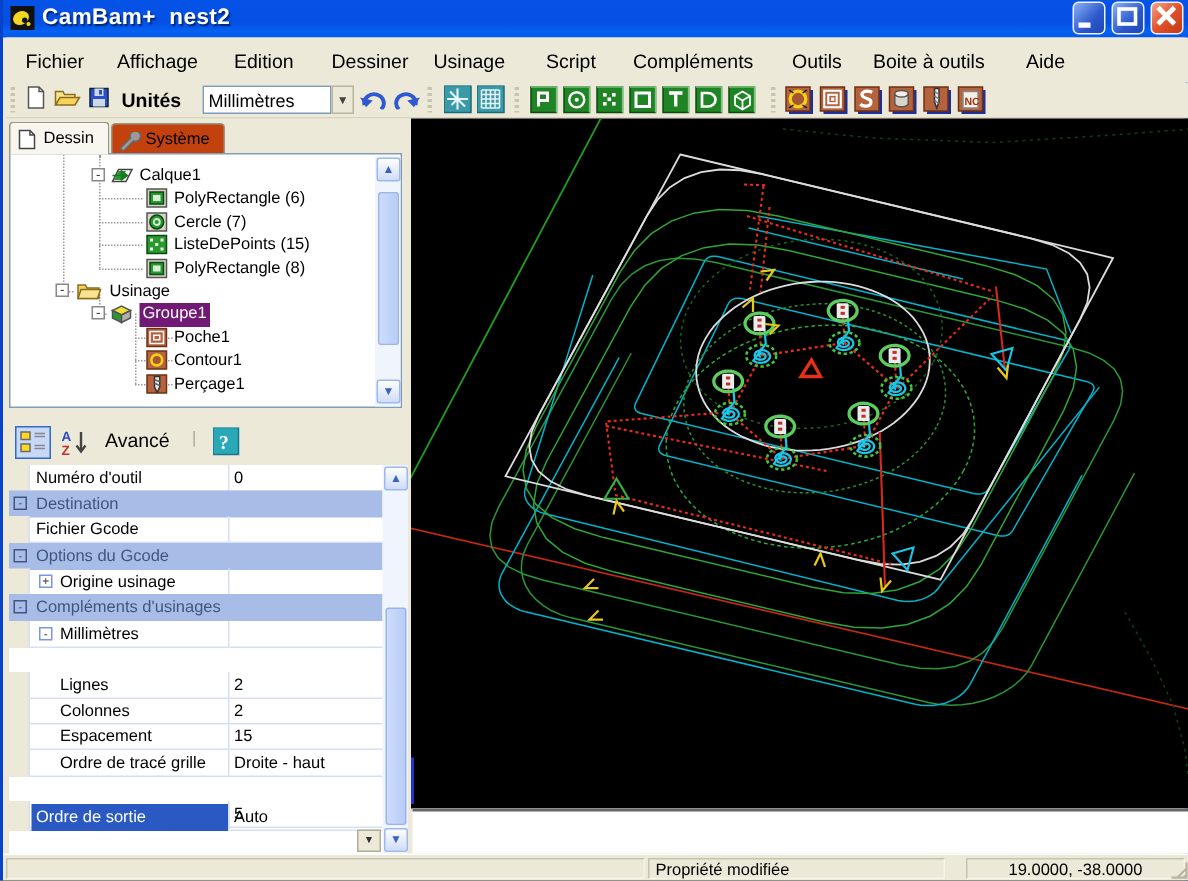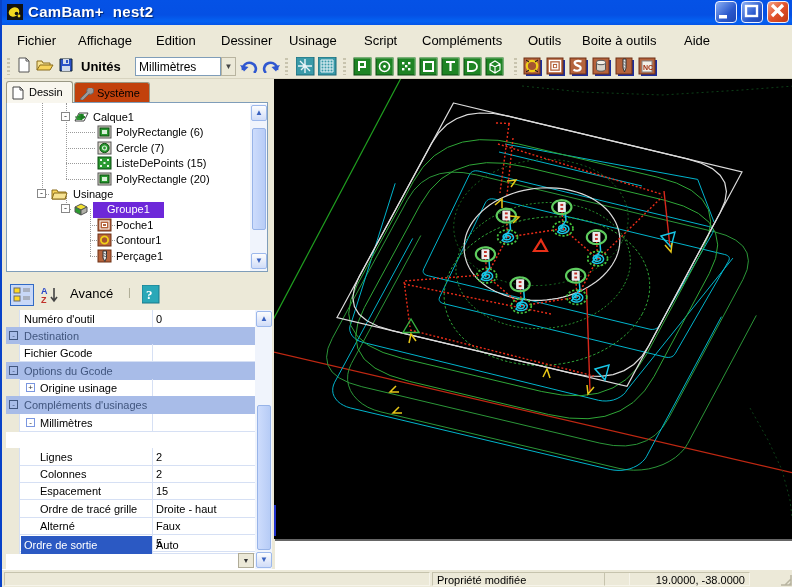--- a/index.html
+++ b/index.html
@@ -32,21 +32,21 @@
   font-size:8px; text-align:center; line-height:17px; color:#444; }
 
 #lpanel { position:absolute; left:2px; top:79px; width:270px; height:489px; background:#ece9d8; }
 .tab { position:absolute; top:2px; height:21px; background:#f2f0e4; border:1px solid #9a9884; border-bottom:none;
   border-radius:3px 3px 0 0; font-size:11px; padding:4px 6px 0 22px; }
 #tab1 { left:2px; width:67px; background:#f8f6ee; z-index:2; height:22px; }
 #tab2 { left:70px; width:76px; top:3px; background:#c2410c; }
 #treebox { position:absolute; left:2px; top:23px; width:262px; height:170px; border:1px solid #7f9db9; background:#fff; }
 #tree { position:absolute; left:0; top:0; width:243px; height:168px; overflow:hidden; }
 .trow { position:absolute; height:16px; white-space:nowrap; font-size:11px; }
-.tsel { background:#6d28d9; color:#fff; padding:0 14px; }
+.tsel { background:#701a75; color:#fff; padding:0 2px; }
 
 .sbar { position:absolute; background:#f0f4fc; }
 .sbtn { position:absolute; width:16px; height:16px; background:linear-gradient(to bottom,#fdfdfd,#d0dcf8);
   border:1px solid #9cb8ec; border-radius:2px; color:#3a62c0; font-size:8px; text-align:center; line-height:14px; }
 .sthumb { position:absolute; width:14px; background:linear-gradient(to right,#cddcfc,#b7ccf6); border:1px solid #98b4e8; border-radius:2px; }
 
 #ptool { position:absolute; left:2px; top:204px; width:266px; height:25px; background:#ece9d8; }
 #pgrid { position:absolute; left:2px; top:231px; width:266px; height:260px; background:#fff; font-size:11px; }
 .prow { position:absolute; left:0; width:249px; height:18px; border-bottom:1px solid #d6e0f4; }
 .pcat { background:#a8bce8; color:#41567e; font-weight:normal; border-bottom:none; }
@@ -268,21 +268,21 @@
                 <rect x="3" y="9" width="2" height="2"></rect>
                 <rect x="10" y="9" width="2" height="2"></rect>
               </g>
             </svg></div>
           <div class="trow" style="left:109px;top:53.199999999999996px"><span style="position:relative;top:1px">ListeDePoints (15)</span></div>
           <div style="position:absolute;left:90px;top:68.6px"><svg width="15" height="14">
               <rect x="1" y="1" width="13" height="12" fill="#d8d4c8" stroke="#555"></rect>
               <rect x="3" y="3" width="9" height="8" fill="#2a9a30" stroke="#0a4a10"></rect>
               <rect x="5" y="5" width="5" height="4" fill="#d8f0d8"></rect>
             </svg></div>
-          <div class="trow" style="left:109px;top:68.6px"><span style="position:relative;top:1px">PolyRectangle (20)</span></div>
+          <div class="trow" style="left:109px;top:68.6px"><span style="position:relative;top:1px">PolyRectangle (8)</span></div>
           <div style="position:absolute;left:30px;top:86.0px;width:9px;height:9px;border:1px solid #888;background:#fff;font-size:9px;line-height:7px;text-align:center;color:#333">-</div>
           <div style="position:absolute;left:44px;top:84.0px"><svg width="17" height="14">
               <path d="M1,12 V3 h5 l1,2 h8 v7 Z" fill="#f7d35a" stroke="#8a6d1c"></path>
               <path d="M1,12 L3,6 h13 l-2,6 Z" fill="#f7e392" stroke="#8a6d1c"></path>
             </svg></div>
           <div class="trow" style="left:66px;top:84.0px"><span style="position:relative;top:1px">Usinage</span></div>
           <div style="position:absolute;left:54px;top:101.4px;width:9px;height:9px;border:1px solid #888;background:#fff;font-size:9px;line-height:7px;text-align:center;color:#333">-</div>
           <div style="position:absolute;left:66px;top:99.4px"><svg width="16" height="14">
               <path d="M2,5 l6,-3 l6,3 l-6,3 Z" fill="#f0e030" stroke="#555"></path>
               <path d="M2,5 v5 l6,3 v-5 Z" fill="#2a9a30" stroke="#555"></path>
@@ -389,26 +389,20 @@
           <div class="pgut"></div>
           <div class="pname" style="left:34px">Espacement</div>
           <div class="pdiv"></div>
           <div class="pval">15</div>
         </div>
         <div class="prow" style="top:190px">
           <div class="pgut"></div>
           <div class="pname" style="left:34px">Ordre de tracé grille</div>
           <div class="pdiv"></div>
           <div class="pval">Droite - haut</div>
-        </div>
-        <div class="prow" style="top:207px">
-          <div class="pgut"></div>
-          <div class="pname" style="left:34px">Alterné</div>
-          <div class="pdiv"></div>
-          <div class="pval">Faux</div>
         </div>
         <div class="prow" style="top:224px">
           <div class="pgut"></div>
           <div class="pname" style="left:34px">ID Liste de points</div>
           <div class="pdiv"></div>
           <div class="pval">5</div>
         </div>
         <div class="prow" style="top:226px">
           <div class="pgut"></div>
           <div style="position:absolute;left:15px;top:0;width:131px;height:18px;background:#2b59c3"></div>
@@ -509,18 +503,18 @@
 <path d="M509,187 L514,180 L505,181" fill="none" stroke="#e8c818" stroke-width="1.5"></path>
 <path d="M663,245 L669,252 L670,243" fill="none" stroke="#e8c818" stroke-width="1.5"></path>
 <path d="M585,385 L586,394 L592,387" fill="none" stroke="#e8c818" stroke-width="1.5"></path>
 <path d="M548,378 L545,369 L541,377" fill="none" stroke="#e8c818" stroke-width="1.5"></path>
 <path d="M414,341 L409,334 L407,343" fill="none" stroke="#e8c818" stroke-width="1.5"></path>
       </svg></div>
 <div id="vpbottom"></div>
 <div id="status">
   <div class="ssec" style="left:2px;width:426px"></div>
   <div class="ssec" style="left:430px;width:198px">Propriété modifiée</div>
-  <div class="ssec" style="left:602px;width:146px;text-align:right">19.0000, -38.0000</div>
+  <div class="ssec" style="left:642px;width:146px;text-align:center">19.0000, -38.0000</div>
   <svg width="12" height="12" style="position:absolute;right:2px;bottom:1px">
         <path d="M11,1 L11,11 L1,11 M11,5 L5,11 M11,9 L9,11" stroke="#b8b4a0" stroke-width="1.5" fill="none"></path>
       </svg>
 </div>
 </div>
 
 </body></html>

